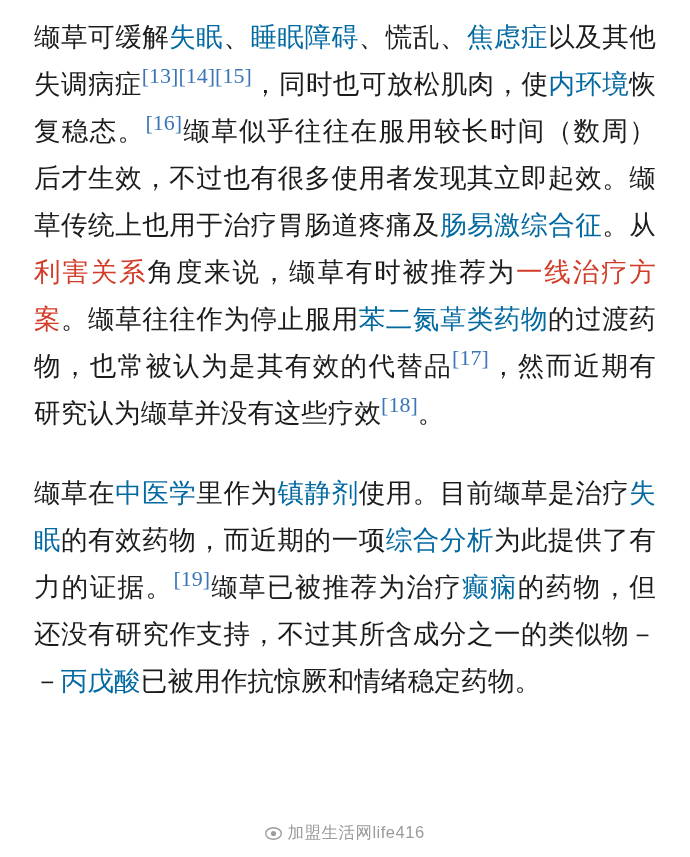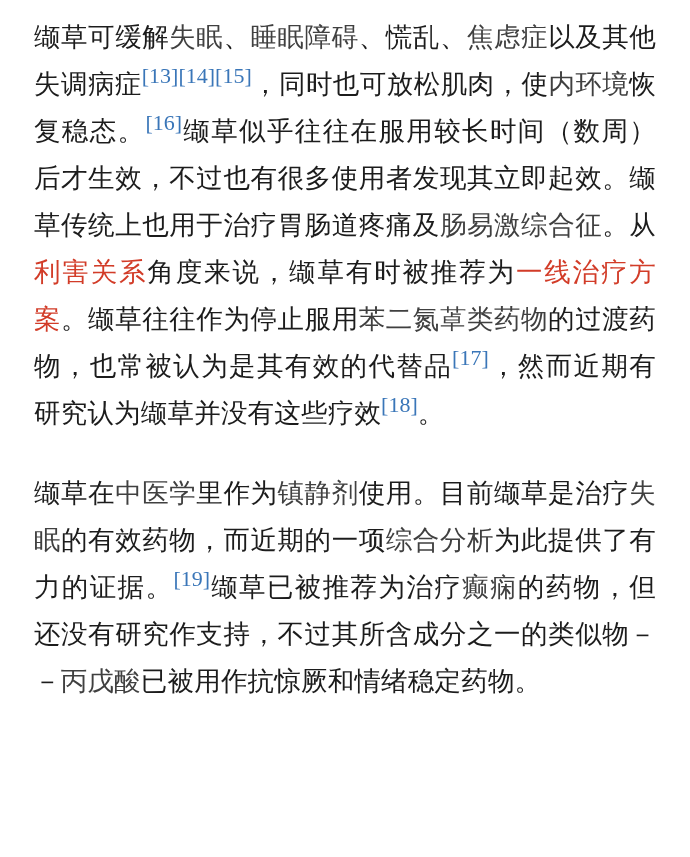--- a/index.html
+++ b/index.html
@@ -28,21 +28,21 @@
     letter-spacing: 0.2px;
     text-align: justify;
     text-justify: inter-character;
     color: #1c1c1c;
     margin: 0;
   }
   .para + .para {
     margin-top: 33px;
   }
   .lnk {
-    color: #404040;
+    color: #0369a1;
   }
   .lnk-red {
     color: #d23c28;
   }
   .ref {
     color: #3a76b8;
     font-size: 22px;
     vertical-align: super;
     line-height: 0;
     letter-spacing: 0;
@@ -74,13 +74,22 @@
 </style>
 </head>
 <body>
 
 <div class="page">
   <div id="body-text">
       <p class="para"><span>缬草可缓解</span><span class="lnk">失眠</span><span>、</span><span class="lnk">睡眠障碍</span><span>、慌乱、</span><span class="lnk">焦虑症</span><span>以及其他失调病症</span><span class="ref">[13][14][15]</span><span>，同时也可放松肌肉，使</span><span class="lnk">内环境</span><span>恢复稳态。</span><span class="ref">[16]</span><span>缬草似乎往往在服用较长时间（数周）后才生效，不过也有很多使用者发现其立即起效。缬草传统上也用于治疗胃肠道疼痛及</span><span class="lnk">肠易激综合征</span><span>。从</span><span class="lnk-red">利害关系</span><span>角度来说，缬草有时被推荐为</span><span class="lnk-red">一线治疗方案</span><span>。缬草往往作为停止服用</span><span class="lnk">苯二氮䓬类药物</span><span>的过渡药物，也常被认为是其有效的代替品</span><span class="ref">[17]</span><span>，然而近期有研究认为缬草并没有这些疗效</span><span class="ref">[18]</span><span>。</span></p>
       <p class="para"><span>缬草在</span><span class="lnk">中医学</span><span>里作为</span><span class="lnk">镇静剂</span><span>使用。目前缬草是治疗</span><span class="lnk">失眠</span><span>的有效药物，而近期的一项</span><span class="lnk">综合分析</span><span>为此提供了有力的证据。</span><span class="ref">[19]</span><span>缬草已被推荐为治疗</span><span class="lnk">癫痫</span><span>的药物，但还没有研究作支持，不过其所含成分之一的类似物－－</span><span class="lnk">丙戊酸</span><span>已被用作抗惊厥和情绪稳定药物。</span></p>
     </div>
 
+  <div class="watermark">
+    <span class="weibo-eye">
+      <svg width="17" height="17" viewBox="0 0 20 20" aria-hidden="true">
+        <ellipse cx="10" cy="10" rx="9.2" ry="6.8" fill="none" stroke="#9b9b9b" stroke-width="1.6"></ellipse>
+        <circle cx="10" cy="10" r="3" fill="#9b9b9b"></circle>
+      </svg>
+    </span>
+    <span>加盟生活网life416</span>
+  </div>
 </div>
 
 </body></html>

